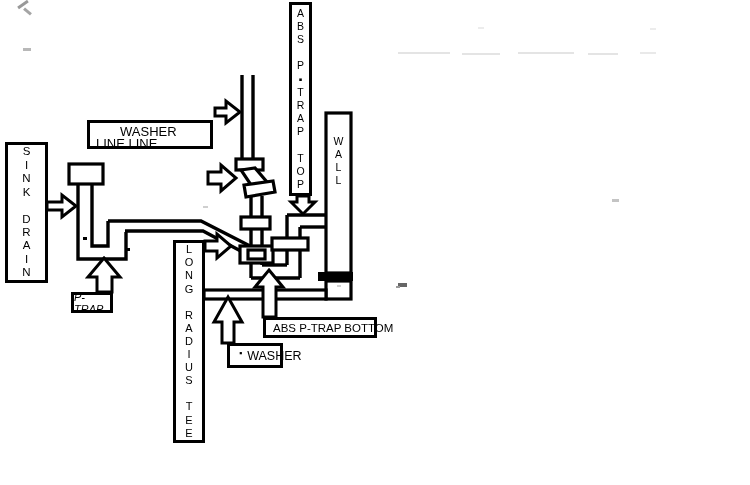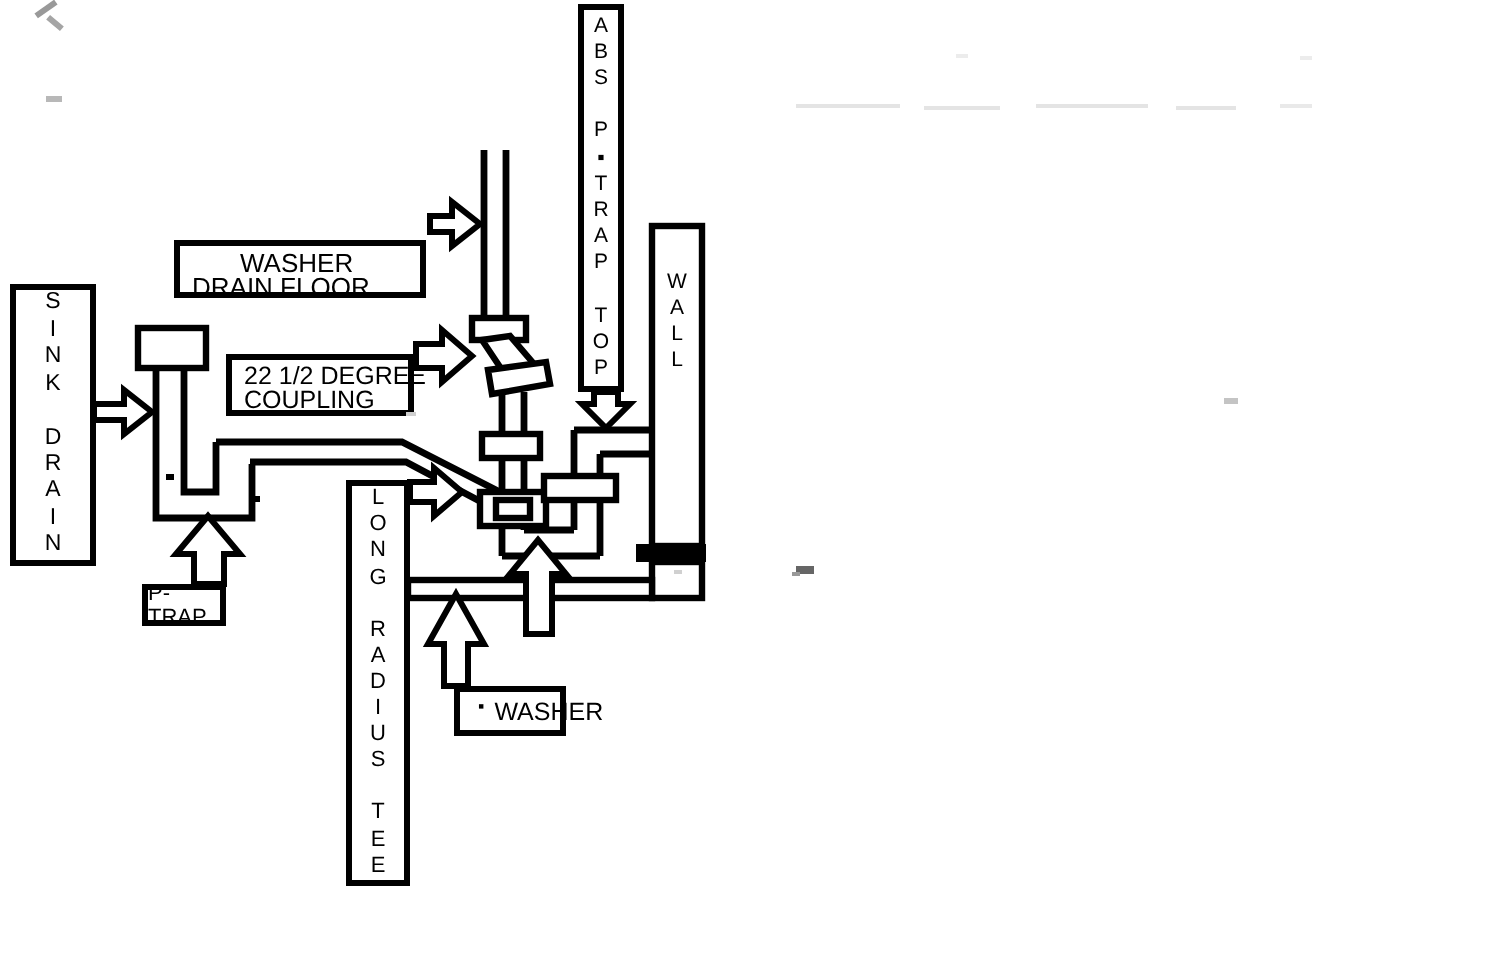--- a/index.html
+++ b/index.html
@@ -23,21 +23,21 @@
 
   .vlabel{display:flex;flex-direction:column;align-items:center;
           justify-content:center;height:100%;width:100%;}
   .vchar{line-height:13px;font-size:11px;text-align:center;}
   #sink-label .vchar{line-height:13.4px;font-size:11.5px;}
   #lrt-label .vchar{line-height:13.1px;font-size:11px;}
   #abstop-label .vchar{line-height:13.2px;font-size:10.5px;}
   #wall-label{justify-content:flex-start;}
   #wall-label .vchar{line-height:13px;font-size:10.5px;}
 
-  .center-flex{display:flex;align-items:center;justify-content:flex-start;}
+  .center-flex{display:flex;align-items:center;justify-content:flex-start;font-style:italic;}
   .floor-sq{font-size:9px;line-height:9px;margin:0 5px 4px 0;}
   .sm{position:absolute;}
 </style>
 </head>
 <body>
 
 <div class="stage">
 
   <svg width="750" height="485" viewBox="0 0 750 485">
 
@@ -119,27 +119,23 @@
         <div class="vchar">D</div>
         <div class="vchar">R</div>
         <div class="vchar">A</div>
         <div class="vchar">I</div>
         <div class="vchar">N</div>
       </div>
   </div>
 
   <div class="lbox hpad" style="left:87px;top:100px;width:126px;height:29px">
     <div class="tline ind">WASHER</div>
-    <div class="tline">DRAIN FLOOR</div>
-  </div>
-
-  <div class="lbox hpad" style="left:113px;top:157px;width:94px;height:31px">
-    <div class="tline" style="font-size:12.5px">22 1/2 DEGREE</div>
-    <div class="tline" style="font-size:12.5px">COUPLING</div>
-  </div>
+    <div class="tline">LINE LINE</div>
+  </div>
+
 
   <div class="lbox center-flex" style="left:71px;top:292px;width:42px;height:21px;font-size:11px">
     <span>P-TRAP</span>
   </div>
 
   <div class="lbox" style="left:289px;top:2px;width:23px;height:194px">
     <div class="vlabel" id="abstop-label">
         <div class="vchar">A</div>
         <div class="vchar">B</div>
         <div class="vchar">S</div>
@@ -177,20 +173,23 @@
         <div class="vchar">I</div>
         <div class="vchar">U</div>
         <div class="vchar">S</div>
         <div class="vchar">&nbsp;</div>
         <div class="vchar">T</div>
         <div class="vchar">E</div>
         <div class="vchar">E</div>
       </div>
   </div>
 
+  <div class="lbox" style="left:263px;top:317px;width:114px;height:21px;display:flex;align-items:center;padding-left:7px;font-size:11.5px;white-space:nowrap">
+    <span>ABS P-TRAP BOTTOM</span>
+  </div>
 
   <div class="lbox" style="left:227px;top:343px;width:56px;height:25px;display:flex;align-items:center;padding-left:9px;font-size:12.5px">
     <span class="floor-sq">▪</span>
     <span>WASHER</span>
   </div>
 
   <div class="sm" style="left:17px;top:3px;width:12px;height:3px;background:#999;transform:rotate(-35deg)"></div>
   <div class="sm" style="left:23px;top:10px;width:9px;height:3px;background:#a5a5a5;transform:rotate(40deg)"></div>
   <div class="sm" style="left:23px;top:48px;width:8px;height:3px;background:#b8b8b8"></div>
   <div class="sm" style="left:398px;top:52px;width:52px;height:2px;background:#e4e4e4"></div>

